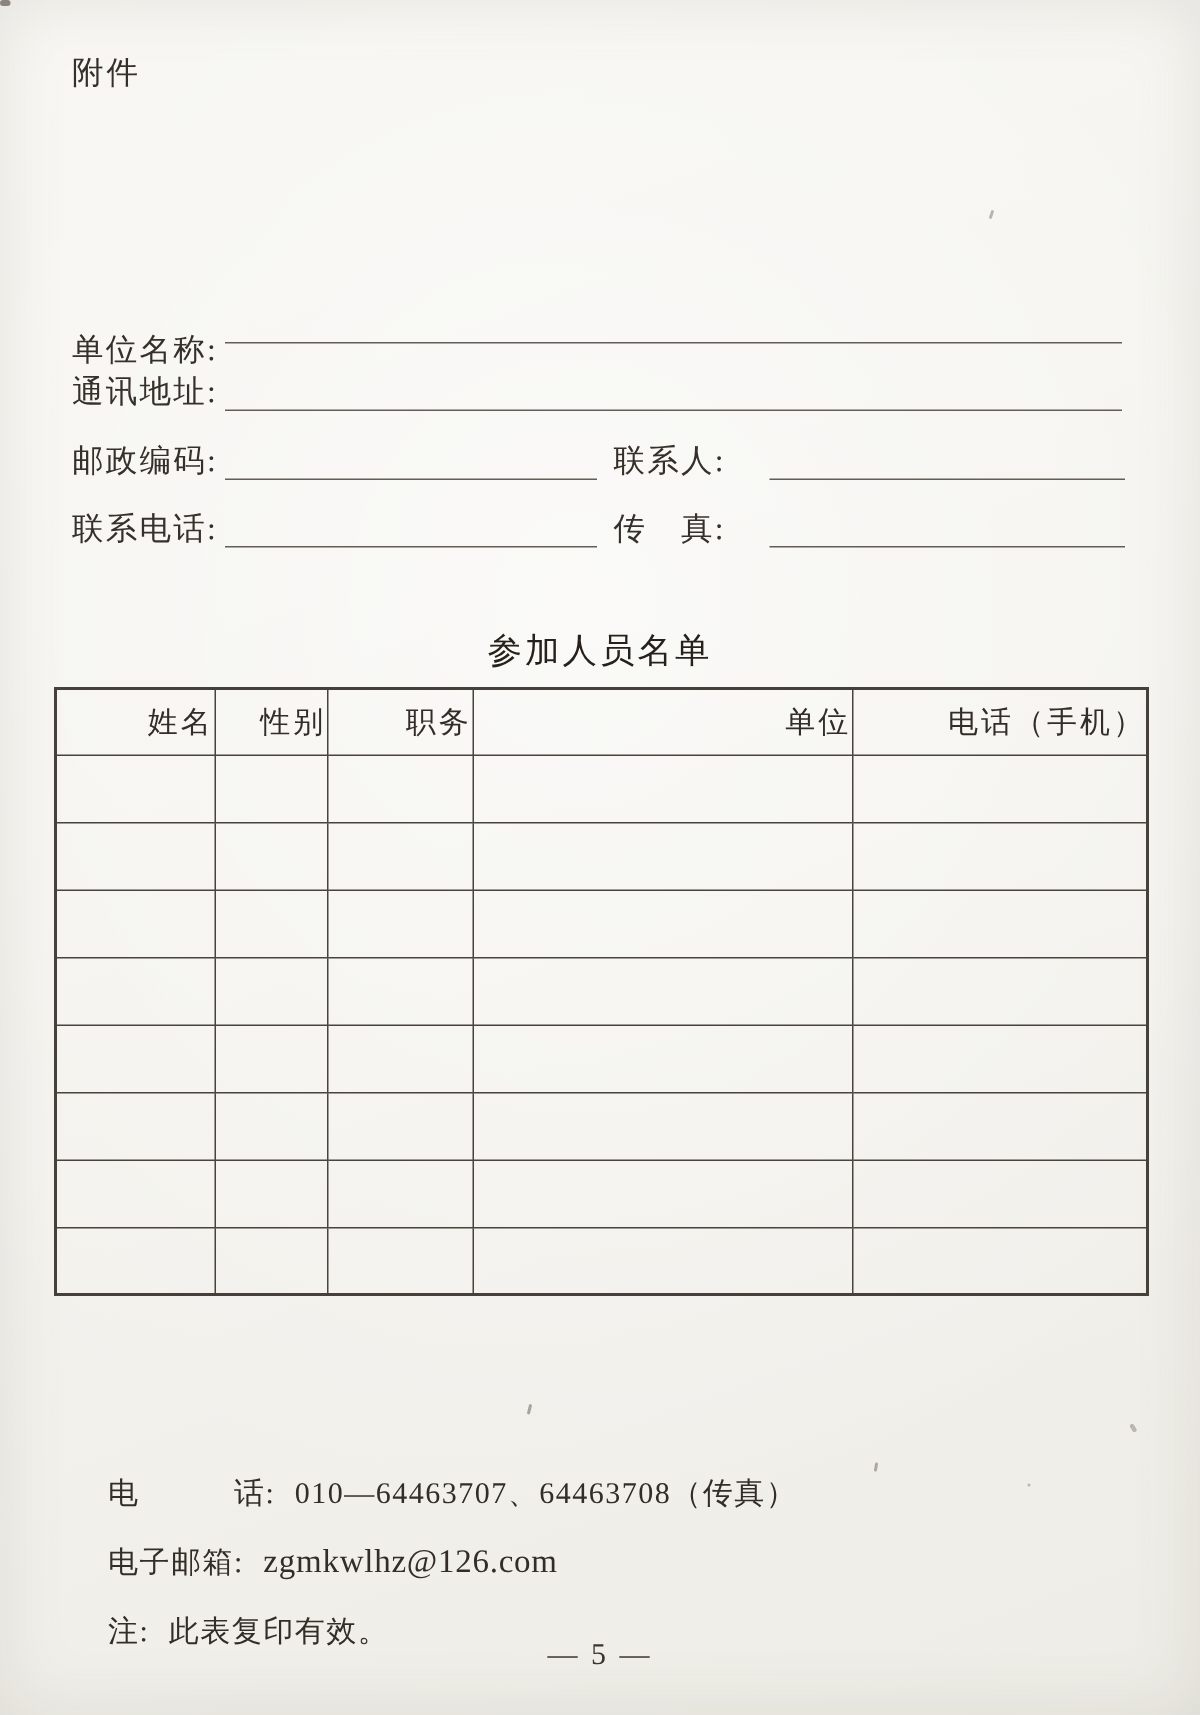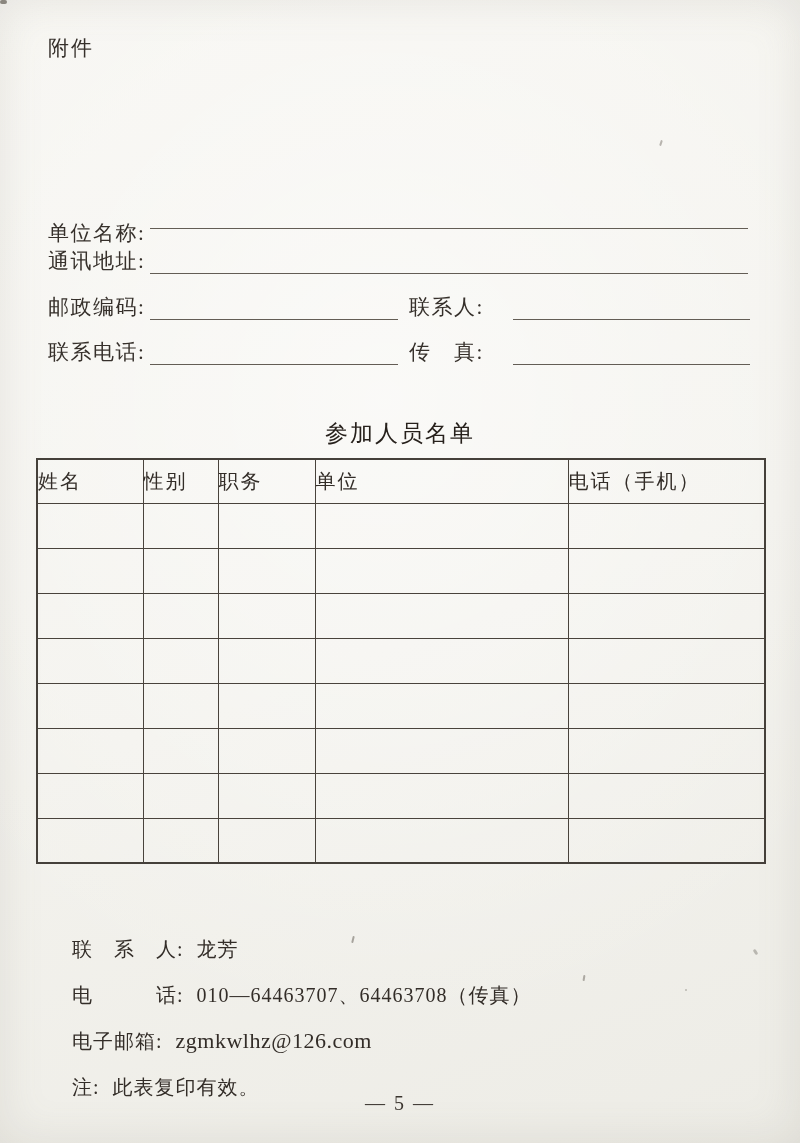--- a/index.html
+++ b/index.html
@@ -44,21 +44,21 @@
     letter-spacing:2px; color:#27211c;
   }
   table.roster {
     position:absolute; left:36px; top:458px;
     width:728px; border-collapse:collapse;
     table-layout:fixed;
     border:2px solid #45403a;
   }
   table.roster th, table.roster td {
     border:1px solid #49433c;
-    padding:0; text-align:left; vertical-align:middle;
+    padding:0; text-align:right; vertical-align:middle;
   }
   table.roster thead tr { height:44px; }
   table.roster tbody tr { height:45px; }
   table.roster th {
     font-size:20px; font-weight:normal; letter-spacing:2px; color:#332d28;
   }
   .cline {
     position:absolute; left:48px;
     font-size:20px; color:#332d28; letter-spacing:1px;
     white-space:pre;
@@ -168,23 +168,20 @@
         <tr>
           <td></td>
           <td></td>
           <td></td>
           <td></td>
           <td></td>
         </tr>
       </tbody>
   </table>
 
-  <div class="cline" style="top:913px">
-    <span class="clabel">联　系　人:</span><span class="cvalue">龙芳</span>
-  </div>
   <div class="cline" style="top:959px">
     <span class="clabel">电　　　话:</span><span class="cvalue">010—64463707、64463708（传真）</span>
   </div>
   <div class="cline" style="top:1005px">
     <span class="clabel">电子邮箱:</span><span class="cvalue latin">zgmkwlhz@126.com</span>
   </div>
   <div class="cline" style="top:1051px">
     <span class="clabel">注:</span><span class="cvalue">此表复印有效。</span>
   </div>
 

